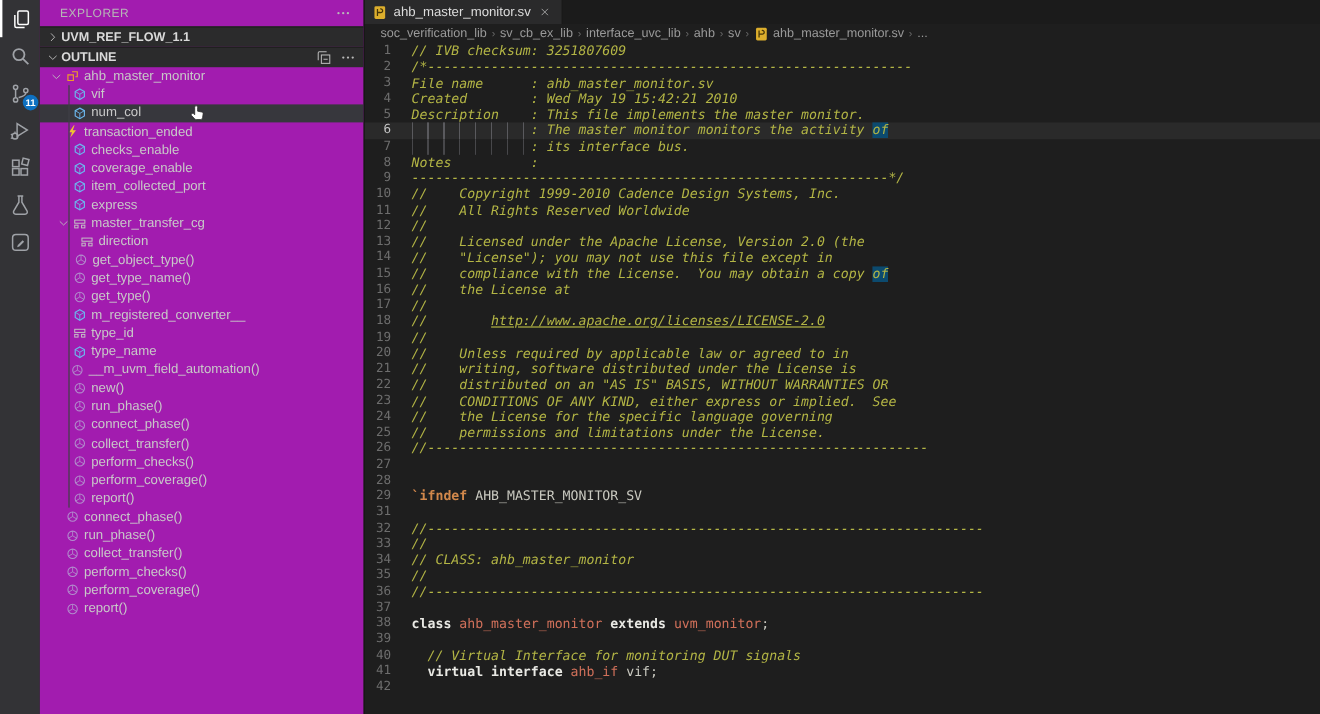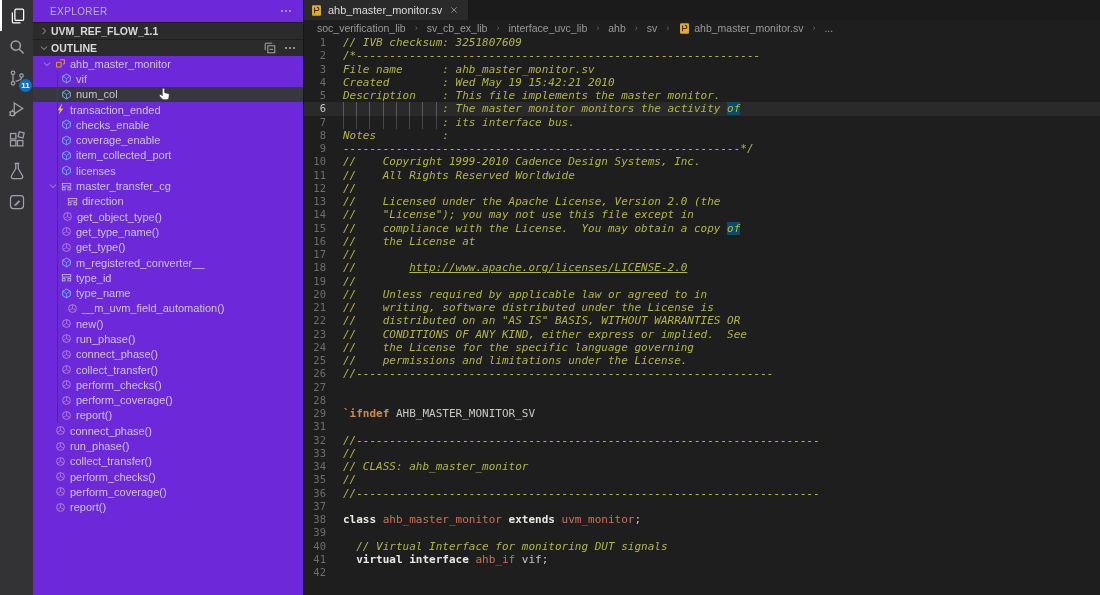--- a/index.html
+++ b/index.html
@@ -10,21 +10,21 @@
   
   .activity-bar{position:absolute;left:0;top:0;width:33px;height:595px;background:#333336;z-index:5}
   .ab-item{width:33px;height:31px;display:flex;align-items:center;justify-content:center;
            position:relative;color:#9fa2a7;cursor:pointer}
   .ab-item.active{color:#ffffff;border-left:2px solid #ffffff;}
   .ab-item.active svg{margin-left:-2px}
   .ab-badge{position:absolute;right:1px;bottom:1px;min-width:13px;height:13px;border-radius:8px;
             background:#0e70c0;color:#fff;font-size:8px;line-height:13px;text-align:center;font-weight:bold}
 
   
-  .sidebar{position:absolute;left:33px;top:0;width:270px;height:595px;background:#6d28d9;
+  .sidebar{position:absolute;left:33px;top:0;width:270px;height:595px;background:#a21caf;
            color:#c8c8c8;z-index:4;overflow:hidden}
   .sb-header{height:22px;display:flex;align-items:center;padding:0 8px 0 17px;font-size:10px;
              letter-spacing:.4px;color:#b6b6b6}
   .sb-header .spacer{flex:1}
   .icon-btn{width:18px;height:18px;display:flex;align-items:center;justify-content:center;
             color:#b9b9b9;cursor:pointer;border-radius:3px}
   .section-row{height:16px;display:flex;align-items:center;font-size:10.5px;font-weight:bold;
                color:#dadada;background:#2b2b2c;border-top:1px solid #1f1f1f;padding-left:4px;cursor:pointer}
   .section-row .chev{width:14px;height:14px;display:flex;align-items:center;justify-content:center;color:#c0c0c0}
   .section-row .spacer{flex:1}
@@ -40,21 +40,21 @@
 
   
   .editor{position:absolute;left:303px;top:0;width:797px;height:595px;background:#1e1e1e}
   .sash{position:absolute;left:303px;top:0;width:1px;height:595px;background:#171717;z-index:6}
   .tabbar{height:20px;background:#1b1b1b;display:flex;align-items:stretch}
   .tab{display:flex;align-items:center;background:#2a2a2b;padding:0 7px;gap:5px;cursor:pointer;
        border-right:1px solid #171717}
   .tab-label{font-size:11px;color:#dcdcdc}
   .tab-close{width:14px;height:14px;display:flex;align-items:center;justify-content:center;color:#a9a9a9;cursor:pointer}
   .breadcrumbs{height:16px;display:flex;align-items:center;font-size:10.5px;color:#9a9a9a;
-               padding-left:14px;gap:8px;background:#1e1e1e}
+               padding-left:14px;gap:3px;background:#1e1e1e}
   .crumb{cursor:pointer}
   .crumb-sep{color:#686868;font-size:9px;padding:0 1px}
   .crumb-file{display:flex;align-items:center;gap:3px}
 
   .code{position:absolute;left:0;top:36px;right:0;bottom:0;font-family:"DejaVu Sans Mono","Liberation Mono",monospace;
         font-size:11px;line-height:13.26px;cursor:text}
   .line{display:flex;height:13.26px;white-space:pre}
   .ln{width:23px;text-align:right;color:#6d6d6d;font-size:10.5px;flex:none;user-select:none}
   .lc{margin-left:17px;flex:1}
   .line.cur{background:#2a2a2a}
@@ -257,21 +257,21 @@
         <span class="t-label">item_collected_port</span>
       </div>
       <div class="tree-row" style="padding-left: 14px;">
         <span class="twisty"></span>
         <span class="t-icon">
           <svg width="13" height="13" viewBox="0 0 16 16" fill="none">
             <path d="M8 2.6l4.7 2.6v5.4L8 13.4 3.3 10.6V5.2z" stroke="#6cb8ef" stroke-width="1.2"></path>
             <path d="M3.3 5.2L8 8l4.7-2.8M8 8v5.4" stroke="#6cb8ef" stroke-width=".9"></path>
           </svg>
         </span>
-        <span class="t-label">licenses</span>
+        <span class="t-label">express</span>
       </div>
       <div class="tree-row" style="padding-left: 14px;">
         <span class="twisty">
           <svg width="12" height="12" viewBox="0 0 16 16" fill="none">
             <path d="M3.8 6l4.2 4 4.2-4" stroke="currentColor"></path>
           </svg>
         </span>
         <span class="t-icon">
           <svg width="13" height="13" viewBox="0 0 16 16" fill="none">
             <rect x="2.8" y="4.2" width="10.4" height="3.2" stroke="#c5c5c5"></rect>
@@ -346,21 +346,21 @@
       <div class="tree-row" style="padding-left: 14px;">
         <span class="twisty"></span>
         <span class="t-icon">
           <svg width="13" height="13" viewBox="0 0 16 16" fill="none">
             <path d="M8 2.6l4.7 2.6v5.4L8 13.4 3.3 10.6V5.2z" stroke="#6cb8ef" stroke-width="1.2"></path>
             <path d="M3.3 5.2L8 8l4.7-2.8M8 8v5.4" stroke="#6cb8ef" stroke-width=".9"></path>
           </svg>
         </span>
         <span class="t-label">type_name</span>
       </div>
-      <div class="tree-row" style="padding-left: 20px;">
+      <div class="tree-row" style="padding-left: 12px;">
         <span class="twisty"></span>
         <span class="t-icon">
           <svg width="13" height="13" viewBox="0 0 16 16" fill="none">
             <circle cx="8" cy="8" r="4.8" stroke="#b18ccc" stroke-width="1.1"></circle>
             <path d="M8 8V3.2M8 8l4.2 2.4M8 8l-4.2 2.4" stroke="#b18ccc" stroke-width=".9"></path>
           </svg>
         </span>
         <span class="t-label">__m_uvm_field_automation()</span>
       </div>
       <div class="tree-row" style="padding-left: 14px;">

